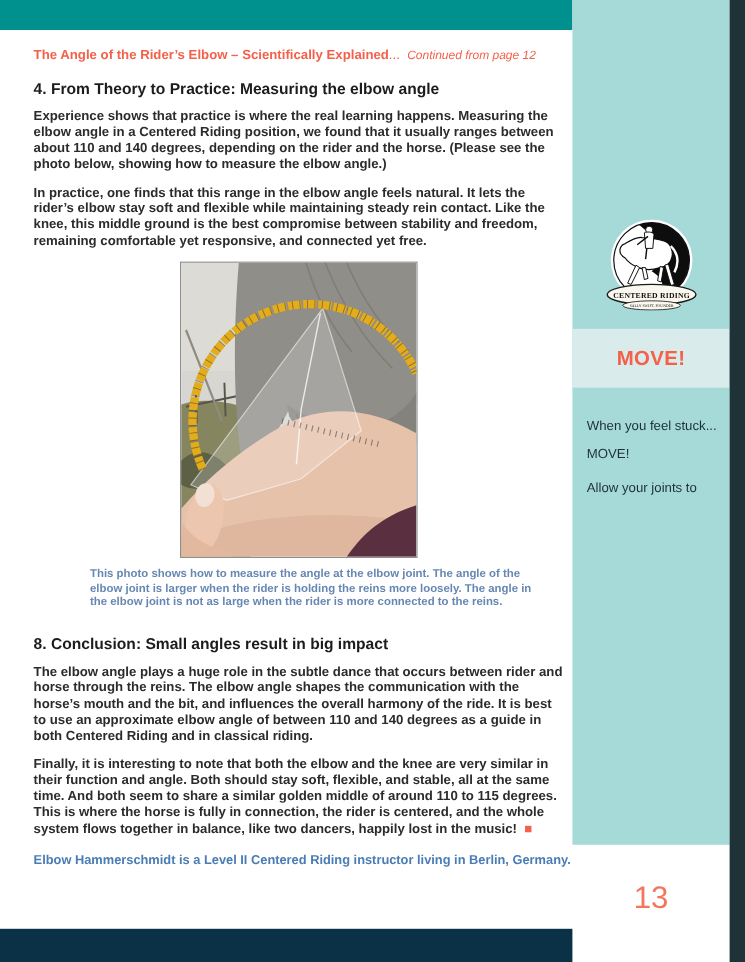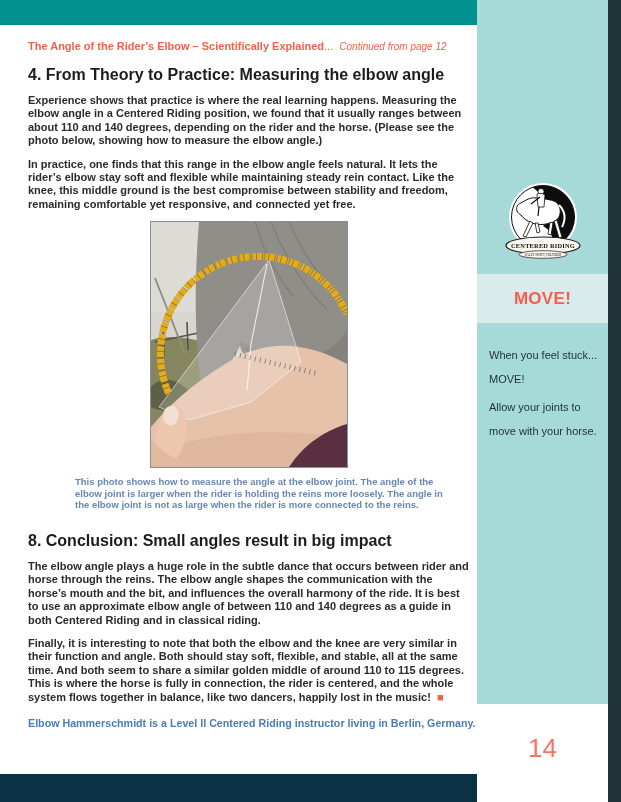--- a/index.html
+++ b/index.html
@@ -7,21 +7,21 @@
         font-family:"Liberation Sans",sans-serif;-webkit-font-smoothing:antialiased;}
   .top-band{position:absolute;left:0;top:0;width:477px;height:25px;background:#00918F;}
   .bottom-band{position:absolute;left:0;top:774px;width:477px;height:28px;background:#0B3147;}
   .sidebar{position:absolute;left:477px;top:0;width:131px;height:704px;background:#A6DAD8;}
   .right-strip{position:absolute;left:608px;top:0;width:13px;height:802px;background:#1E3238;}
 
   .content{position:absolute;left:28px;top:25px;width:441px;color:#262626;}
   .title-line{margin:15px 0 0;white-space:nowrap;font-size:11px;color:#F4604A;}
   .title-line .title{font-weight:bold;}
   .title-line .continued{font-style:italic;font-size:10px;margin-left:3px;}
-  .sec-heading{margin:14px 0 0;font-size:16px;font-weight:bold;color:#1c1c1c;}
+  .sec-heading{margin:14px 0 0;font-size:13px;font-weight:bold;color:#1c1c1c;}
   .sec-heading.h5{margin-top:21px;}
   .content p{margin:10px 0 0;font-size:11px;line-height:13.4px;color:#2b2b2b;font-weight:bold;}
   .photo-frame{width:196px;margin:10px auto 0;border:1px solid #8f8f8f;line-height:0;}
   .caption{margin:8px 0 0 47px !important;width:380px;font-size:9.5px !important;
            line-height:11.6px !important;color:#6787B3 !important;}
   .end-marker{color:#F4604A;font-size:11px;}
   .author{margin-top:13px !important;color:#4A7CB5 !important;font-size:10.7px !important;white-space:nowrap;}
 
   .logo-wrap{margin:183px auto 0;width:78px;height:76px;}
   .move-band{margin-top:15px;height:49px;background:#D9ECEB;display:flex;align-items:center;justify-content:center;}
@@ -138,22 +138,21 @@
       <span class="move-text">MOVE!</span>
     </div>
 
     <div class="tips">
       <div class="tip">
         <div>When you feel stuck...</div>
         <div>MOVE!</div>
       </div>
       <div class="tip">
         <div>Allow your joints to</div>
-        <div>move with your horse.</div>
       </div>
     </div>
 
-    <div class="page-number">14</div>
+    <div class="page-number">13</div>
   </div>
 
   <div class="right-strip"></div>
 
 </div>
 
 </body></html>

